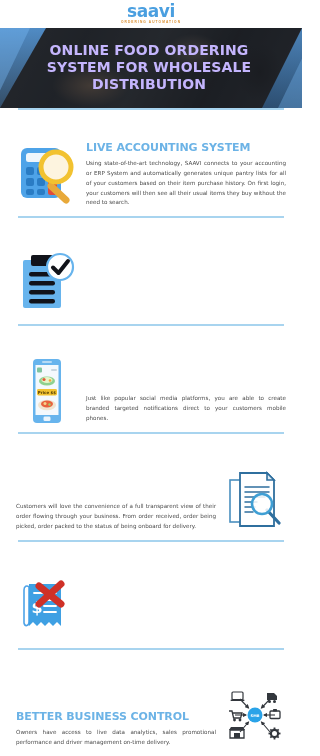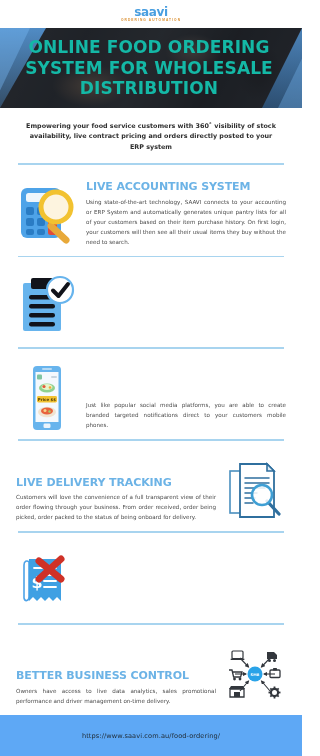--- a/index.html
+++ b/index.html
@@ -35,21 +35,21 @@
     background: #ffffff;
     flex: 0 0 auto;
   }
   .logo-wrap {
     display: flex;
     flex-direction: column;
     align-items: center;
     line-height: 1;
   }
   .logo-word {
-    font-size: 12px;
+    font-size: 17px;
     font-weight: bold;
     color: #4a9fe0;
     letter-spacing: -0.4px;
     font-family: "DejaVu Sans", sans-serif;
   }
   .logo-tag {
     font-size: 3.2px;
     letter-spacing: 1.1px;
     color: #d98c2b;
     text-transform: uppercase;
@@ -105,22 +105,22 @@
     right: 0; bottom: 0;
     width: 24px; height: 62%;
     background: rgba(120,185,245,0.35);
     clip-path: polygon(100% 0, 100% 100%, 0 100%);
   }
   .hero-title {
     position: absolute;
     left: 0; right: 4px; top: 50%;
     transform: translateY(-50%);
     text-align: center;
-    color: #14b8a6;
-    font-size: 17px;
+    color: #c4b5fd;
+    font-size: 14px;
     font-weight: bold;
     line-height: 1.22;
     letter-spacing: 0.1px;
     padding: 0 22px;
     text-transform: uppercase;
     font-family: "DejaVu Sans", sans-serif;
   }
 
   
   .intro {
@@ -220,21 +220,20 @@
   <div class="hero">
     <div class="hero-photo"></div>
     <div class="hero-dark"></div>
     <div class="hero-acc-l"></div>
     <div class="hero-acc-l2"></div>
     <div class="hero-acc-r"></div>
     <div class="hero-acc-r2"></div>
     <div class="hero-title">ONLINE FOOD ORDERING SYSTEM FOR WHOLESALE DISTRIBUTION</div>
   </div>
 
-  <div class="intro">Empowering your food service customers with 360˚ visibility of stock availability, live contract pricing and orders directly posted to your ERP system</div>
 
   <div class="sections">
 
     <div class="divider"></div>
 
     <div class="sec">
       <div class="sec-icon">
         <svg width="58" height="62" viewBox="0 0 58 62">
           <rect x="3" y="4" width="40" height="50" rx="6" fill="#4ea3e8"></rect>
           <rect x="8" y="9" width="30" height="9" rx="2.5" fill="#eef6fc"></rect>
@@ -315,21 +314,20 @@
             <line x1="18" y1="29" x2="38" y2="29"></line>
             <line x1="18" y1="34" x2="30" y2="34"></line>
             <line x1="18" y1="39" x2="28" y2="39"></line>
             <line x1="18" y1="44" x2="26" y2="44"></line>
           </g>
           <line x1="40" y1="42" x2="52" y2="55" stroke="#2f6f9e" stroke-width="3.2" stroke-linecap="round"></line>
           <circle cx="35" cy="36" r="10" fill="#ffffff" fill-opacity="0.85" stroke="#3f9fd4" stroke-width="2.6"></circle>
         </svg>
       </div>
       <div class="sec-body">
-        <div class="sec-h">LIVE DELIVERY TRACKING</div>
         <div class="sec-p">Customers will love the convenience of a full transparent view of their order flowing through your business. From order received, order being picked, order packed to the status of being onboard for delivery.</div>
       </div>
     </div>
 
     <div class="divider"></div>
 
     <div class="sec">
       <div class="sec-icon">
         <svg width="56" height="62" viewBox="0 0 56 62">
           <path d="M5 14 C5 10 8 9 10 11 L10 46 C10 50 6 51 5 47 Z" fill="#ffffff" stroke="#4ea3e8" stroke-width="1.6"></path>
@@ -398,17 +396,14 @@
         </svg>
       </div>
       <div class="sec-body">
         <div class="sec-h">BETTER BUSINESS CONTROL</div>
         <div class="sec-p">Owners have access to live data analytics, sales promotional performance and driver management on-time delivery.</div>
       </div>
     </div>
 
   </div>
 
-  <div class="footer">
-    <span class="footer-url">https://www.saavi.com.au/food-ordering/</span>
-  </div>
 
 </div>
 
 </body></html>

